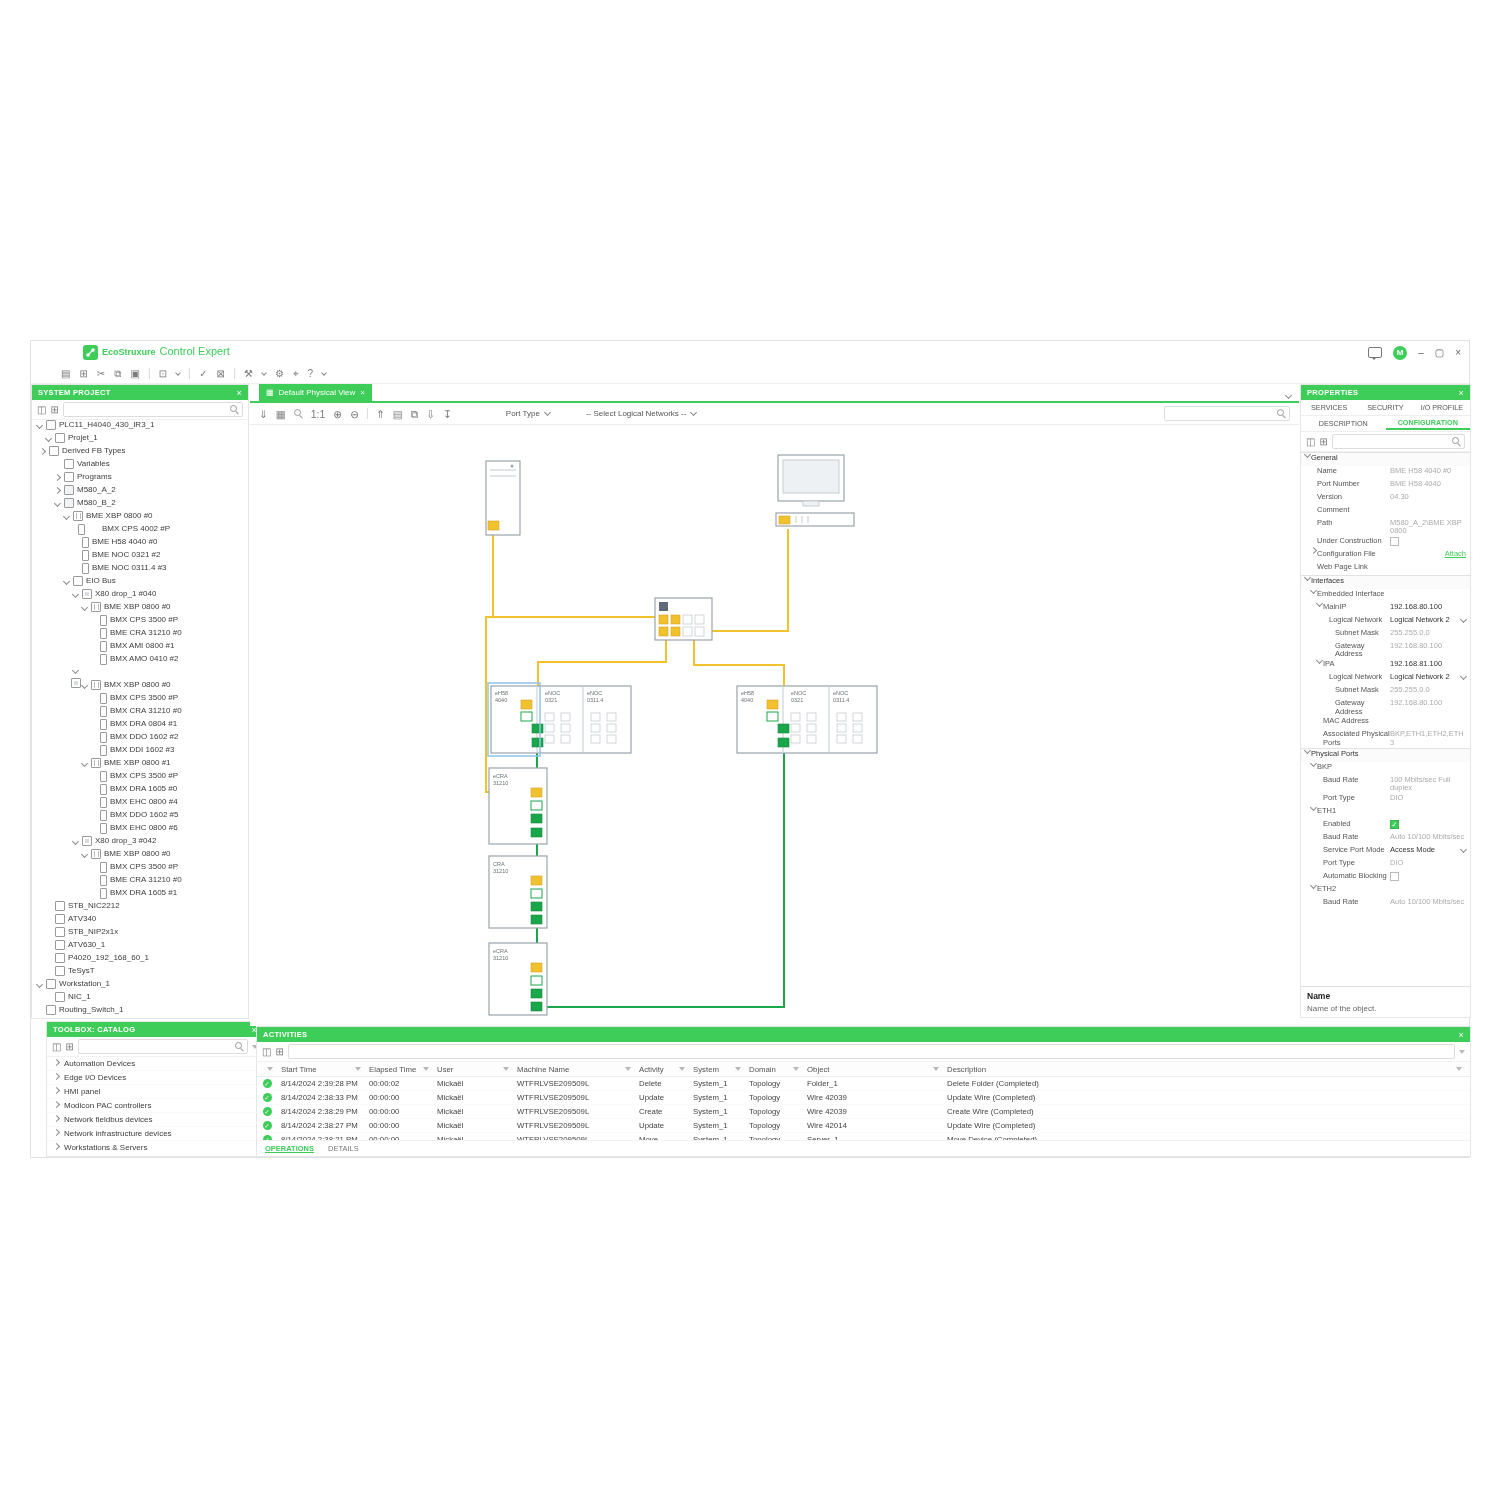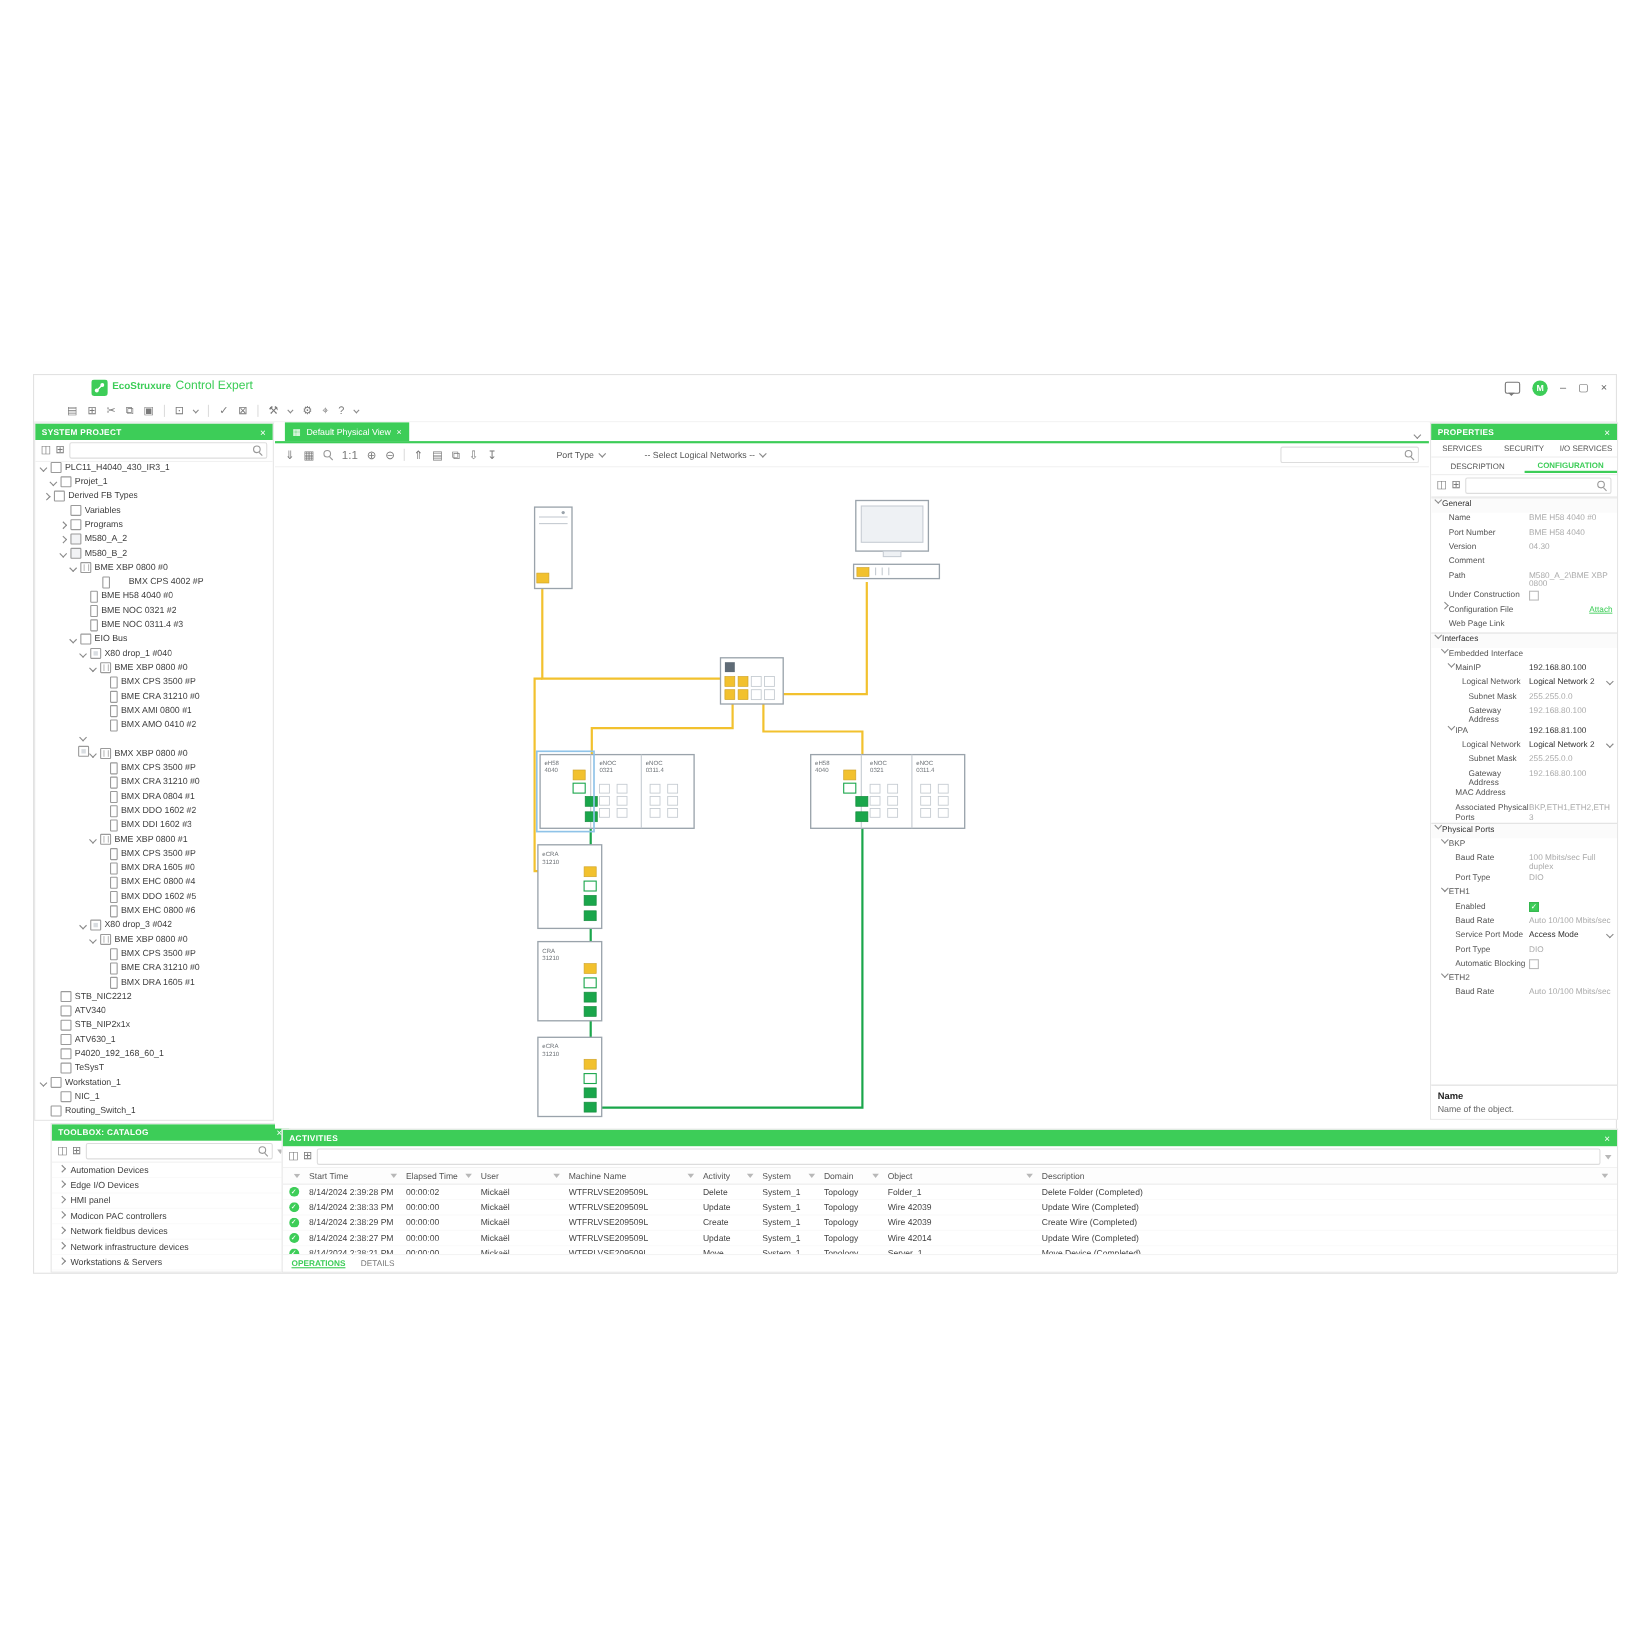--- a/index.html
+++ b/index.html
@@ -213,21 +213,21 @@
           <span class="ti plc"></span>
           <span class="tlabel">M580_B_2</span>
         </div>
         <div class="trow" style="padding-left: 30px;">
           <span class="chvslot">
             <span class="chv"></span>
           </span>
           <span class="ti rack"></span>
           <span class="tlabel">BME XBP 0800 #0</span>
         </div>
-        <div class="trow" style="padding-left: 36px; gap: 17px;">
+        <div class="trow" style="padding-left: 21px; gap: 17px;">
           <span class="chvslot"></span>
           <span class="ti mod"></span>
           <span class="tlabel">BMX CPS 4002 #P</span>
         </div>
         <div class="trow" style="padding-left: 39px;">
           <span class="chvslot"></span>
           <span class="ti mod"></span>
           <span class="tlabel">BME H58 4040 #0</span>
         </div>
         <div class="trow" style="padding-left: 39px;">
@@ -645,21 +645,21 @@
   </div>
 
   <div class="panel" style="left:1269px;top:43px;width:171px;height:634px;">
     <div class="panel-header">
       <span>PROPERTIES</span>
       <span class="x">×</span>
     </div>
     <div class="props-tabs">
         <span class="ptab">SERVICES</span>
         <span class="ptab">SECURITY</span>
-        <span class="ptab">I/O SERVICES</span>
+        <span class="ptab">I/O PROFILE</span>
       </div>
     <div class="props-tabs">
         <span class="ptab">DESCRIPTION</span>
         <span class="ptab active">CONFIGURATION</span>
       </div>
     <div class="filter-row">
       <span class="tools" style="display: flex; gap: 4px; align-items: center;">
           <span class="tbi">◫</span>
           <span class="tbi">⊞</span>
         </span>

